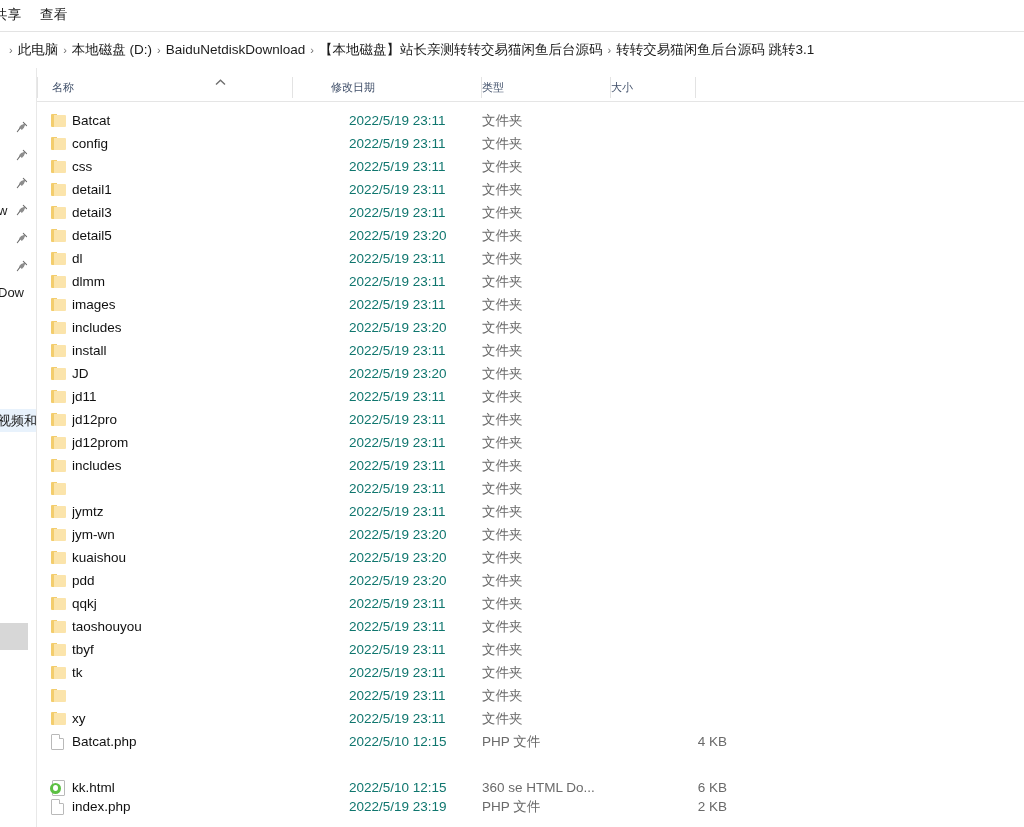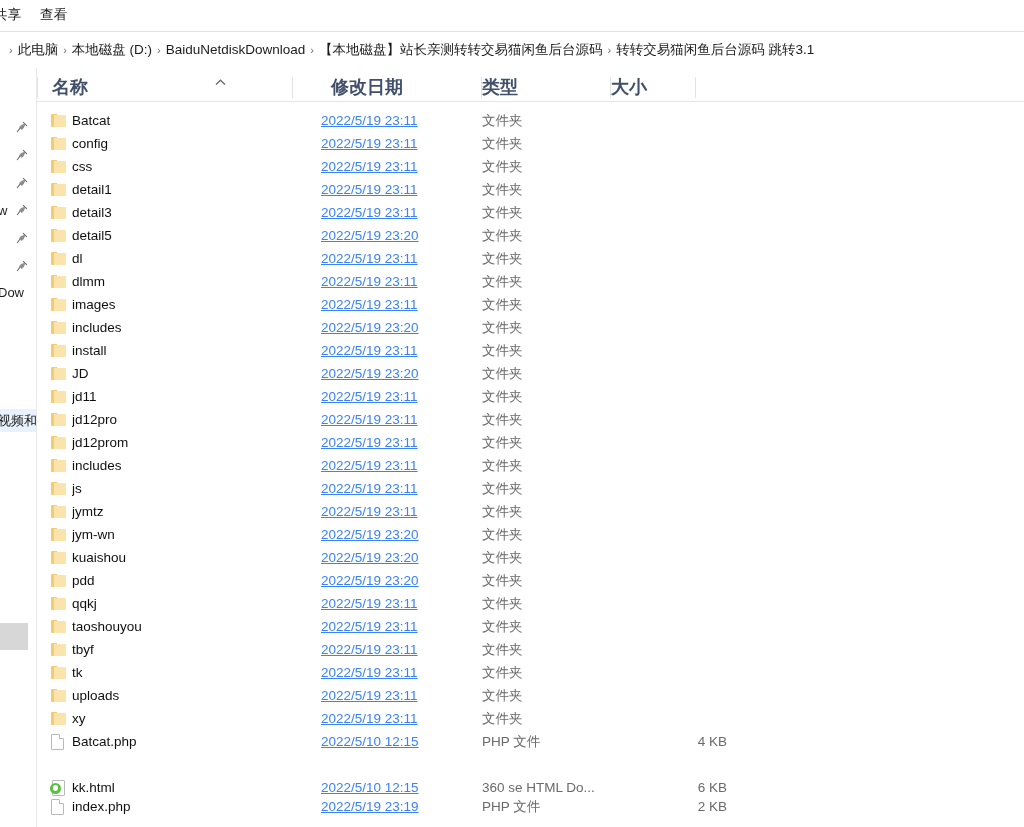--- a/index.html
+++ b/index.html
@@ -132,24 +132,23 @@
     position: absolute;
     left: 37px; top: 101px;
     width: 987px; height: 1px;
     background: #e5e5e5;
   }
   .col-head {
     position: absolute;
     top: 0;
     height: 27px;
     line-height: 27px;
-    font-size: 18px;
+    font-size: 11px;
     color: #41506a;
     white-space: nowrap;
-    font-weight: bold;
   }
   .col-sep {
     position: absolute;
     top: 3px;
     width: 1px; height: 21px;
     background: #e3e3e3;
   }
   #sort-arrow {
     position: absolute;
     left: 178px; top: 5px;
@@ -176,24 +175,23 @@
     font-size: 13.5px;
     white-space: nowrap;
     overflow: hidden;
   }
   .cell-name {
     left: 35px;
     width: 255px;
     color: #101010;
   }
   .cell-date {
-    left: 284px;
+    left: 312px;
     width: 150px;
-    color: #3b82f6;
-    text-decoration: underline;
+    color: #0f766e;
   }
   .cell-type {
     left: 445px;
     width: 155px;
     color: #6a6a6a;
   }
   .cell-size {
     left: 600px;
     width: 90px;
     color: #6a6a6a;
@@ -562,21 +560,20 @@
       <div class="cell cell-name">includes</div>
       <div class="cell cell-date">2022/5/19 23:11</div>
       <div class="cell cell-type">文件夹</div>
       <div class="cell cell-size"></div>
     </div>
     <div class="file-row" style="top: 375px;">
       <div class="icon-folder">
         <div class="folder-back"></div>
         <div class="folder-front"></div>
       </div>
-      <div class="cell cell-name">js</div>
       <div class="cell cell-date">2022/5/19 23:11</div>
       <div class="cell cell-type">文件夹</div>
       <div class="cell cell-size"></div>
     </div>
     <div class="file-row" style="top: 398px;">
       <div class="icon-folder">
         <div class="folder-back"></div>
         <div class="folder-front"></div>
       </div>
       <div class="cell cell-name">jymtz</div>
@@ -652,21 +649,20 @@
       <div class="cell cell-name">tk</div>
       <div class="cell cell-date">2022/5/19 23:11</div>
       <div class="cell cell-type">文件夹</div>
       <div class="cell cell-size"></div>
     </div>
     <div class="file-row" style="top: 582px;">
       <div class="icon-folder">
         <div class="folder-back"></div>
         <div class="folder-front"></div>
       </div>
-      <div class="cell cell-name">uploads</div>
       <div class="cell cell-date">2022/5/19 23:11</div>
       <div class="cell cell-type">文件夹</div>
       <div class="cell cell-size"></div>
     </div>
     <div class="file-row" style="top: 605px;">
       <div class="icon-folder">
         <div class="folder-back"></div>
         <div class="folder-front"></div>
       </div>
       <div class="cell cell-name">xy</div>

